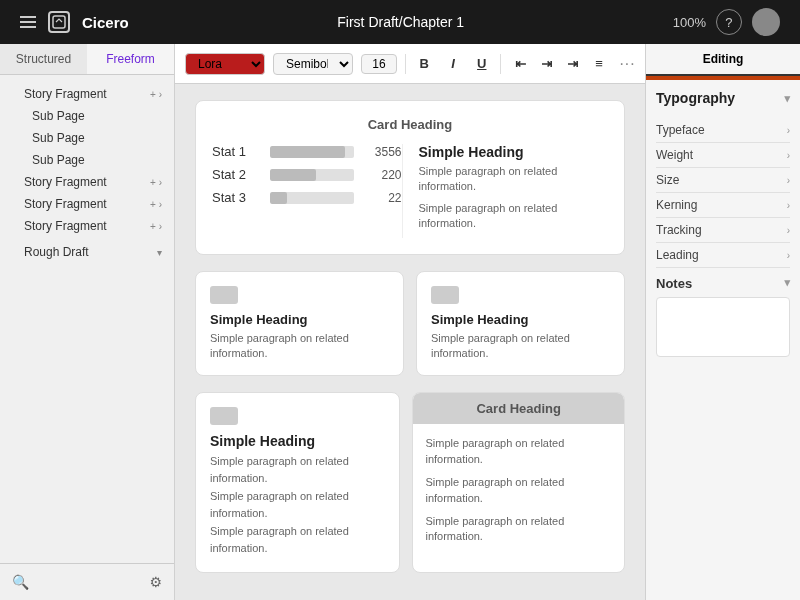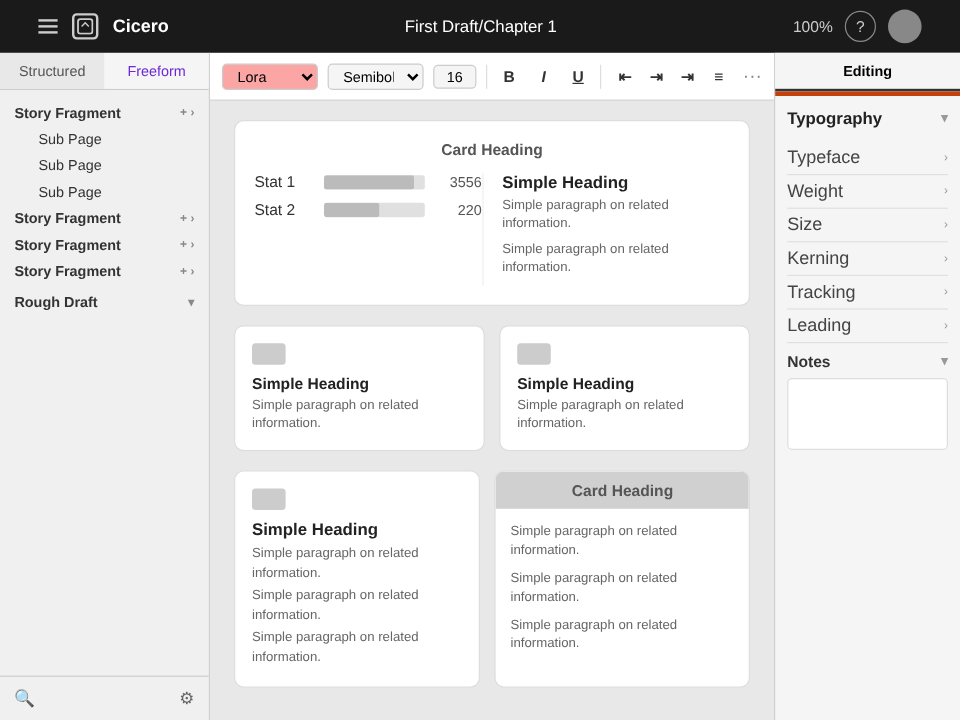--- a/index.html
+++ b/index.html
@@ -1,48 +1,48 @@
 <!DOCTYPE html>
 <html><head>
   <meta charset="utf-8">
   <style>
     * { box-sizing: border-box; margin: 0; padding: 0; }
     body { font-family: -apple-system, BlinkMacSystemFont, 'Segoe UI', sans-serif; width: 800px; height: 600px; overflow: hidden; background: #1a1a1a; }
 
     
     .topnav {
       display: flex; align-items: center; justify-content: space-between;
-      background: #1a1a1a; color: #fff; height: 44px; padding: 0 32px;
+      background: #1a1a1a; color: #fff; height: 44px; padding: 0 20px;
     }
     .topnav-left { display: flex; align-items: center; gap: 12px; }
     .topnav-right { display: flex; align-items: center; gap: 10px; }
     .topnav-zoom { font-size: 13px; color: #ccc; }
     .help-btn { width: 26px; height: 26px; border-radius: 50%; border: 1.5px solid #888; color: #ccc; background: transparent; display: flex; align-items: center; justify-content: center; font-size: 13px; cursor: pointer; }
     .avatar { width: 28px; height: 28px; border-radius: 50%; background: #888; }
 
     
     .main { display: flex; height: 556px; }
 
     
     .sidebar { width: 175px; background: #f0f0f0; border-right: 1px solid #d0d0d0; display: flex; flex-direction: column; overflow: hidden; }
     .sidebar-tabs { display: flex; border-bottom: 1px solid #ccc; }
     .sidebar-tab { flex: 1; text-align: center; padding: 8px 0; font-size: 12px; cursor: pointer; background: #e8e8e8; color: #555; }
     .sidebar-tab.active { background: #f5f5f5; color: #6d28d9; font-weight: 500; }
     .sidebar-content { flex: 1; overflow-y: auto; padding: 8px 0; }
     .sidebar-section-header { font-size: 12px; font-weight: 600; color: #333; padding: 6px 12px 4px 12px; }
     .sidebar-item { display: flex; align-items: center; padding: 4px 12px 4px 20px; font-size: 12px; color: #333; cursor: pointer; justify-content: space-between; }
     .sidebar-item.sub { padding-left: 32px; }
-    .sidebar-item.section { padding-left: 12px; font-weight: 700; }
+    .sidebar-item.section { padding-left: 24px; font-weight: 400; }
     .sidebar-item-icons { display: flex; gap: 4px; color: #888; font-size: 10px; }
     .sidebar-footer { display: flex; justify-content: space-between; align-items: center; padding: 10px 12px; border-top: 1px solid #ccc; }
 
     
     .editor { flex: 1; background: #e8e8e8; display: flex; flex-direction: column; overflow: hidden; }
     .toolbar { background: #fff; border-bottom: 1px solid #d0d0d0; padding: 6px 10px; display: flex; align-items: center; gap: 8px; height: 40px; }
-    .toolbar-font { background: #fca5a5; border: 1px solid #ccc; border-radius: 4px; padding: 2px 8px; font-size: 12px; min-width: 80px; }
+    .toolbar-font { background: #b91c1c; border: 1px solid #ccc; border-radius: 4px; padding: 2px 8px; font-size: 12px; min-width: 80px; }
     .toolbar-weight { background: #f5f5f5; border: 1px solid #ccc; border-radius: 4px; padding: 2px 8px; font-size: 12px; min-width: 80px; }
     .toolbar-size { background: #f5f5f5; border: 1px solid #ccc; border-radius: 4px; padding: 2px 4px; font-size: 12px; width: 36px; text-align: center; }
     .toolbar-divider { width: 1px; height: 20px; background: #ddd; }
     .toolbar-btn { width: 24px; height: 24px; border: none; background: transparent; cursor: pointer; font-size: 13px; font-weight: bold; color: #333; display: flex; align-items: center; justify-content: center; }
     .toolbar-align { display: flex; gap: 2px; }
     .toolbar-more { color: #888; font-size: 16px; margin-left: auto; cursor: pointer; }
 
     .editor-canvas { flex: 1; overflow-y: auto; padding: 16px 20px; display: flex; flex-direction: column; gap: 16px; }
 
     
@@ -80,21 +80,21 @@
 
     
     .right-panel { width: 155px; background: #f5f5f5; border-left: 1px solid #d0d0d0; display: flex; flex-direction: column; }
     .right-tabs { display: flex; border-bottom: 4px solid #c2410c; }
     .right-tab { flex: 1; text-align: center; padding: 8px 0; font-size: 12px; cursor: pointer; }
     .right-tab.active { background: #f5f5f5; color: #000; font-weight: 600; border-bottom: 2px solid #333; }
     .right-tab.inactive { background: #e8e8e8; color: #888; }
     .right-content { padding: 10px 10px; flex: 1; }
     .right-section-title { font-size: 14px; font-weight: 700; color: #222; margin-bottom: 12px; display: flex; justify-content: space-between; align-items: center; }
     .right-row { display: flex; justify-content: space-between; align-items: center; padding: 5px 0; border-bottom: 1px solid #e0e0e0; }
-    .right-row-label { font-size: 15px; color: #444; }
+    .right-row-label { font-size: 12px; color: #444; }
     .right-row-arrow { color: #999; font-size: 10px; }
     .right-notes { margin-top: 8px; }
     .right-notes-title { font-size: 13px; font-weight: 600; color: #333; margin-bottom: 6px; display: flex; justify-content: space-between; }
     .right-notes-body { background: #fff; border: 1px solid #ddd; border-radius: 4px; min-height: 60px; }
 
     
     .hamburger { display: flex; flex-direction: column; gap: 3px; cursor: pointer; }
     .hamburger span { display: block; width: 16px; height: 2px; background: #ccc; }
     .logo-icon { width: 22px; height: 22px; border: 2px solid #ccc; border-radius: 4px; display: flex; align-items: center; justify-content: center; color: #ccc; font-size: 10px; }
     .search-icon { font-size: 14px; color: #666; cursor: pointer; }
@@ -209,20 +209,27 @@
                 </div>
               <span class="stat-val">3556</span>
             </div>
             <div class="stat-row">
               <span class="stat-label">Stat 2</span>
               <div class="stat-bar-wrap">
                   <div class="stat-bar" style="width:55%;"></div>
                 </div>
               <span class="stat-val">220</span>
             </div>
+            <div class="stat-row">
+              <span class="stat-label">Stat 3</span>
+              <div class="stat-bar-wrap">
+                  <div class="stat-bar" style="width:20%;"></div>
+                </div>
+              <span class="stat-val">22</span>
+            </div>
           </div>
           <div class="info-col">
             <div class="info-heading">Simple Heading</div>
             <p class="info-para">Simple paragraph on related information.</p>
             <p class="info-para">Simple paragraph on related information.</p>
           </div>
         </div>
       </div>
 
       <div class="two-col">

